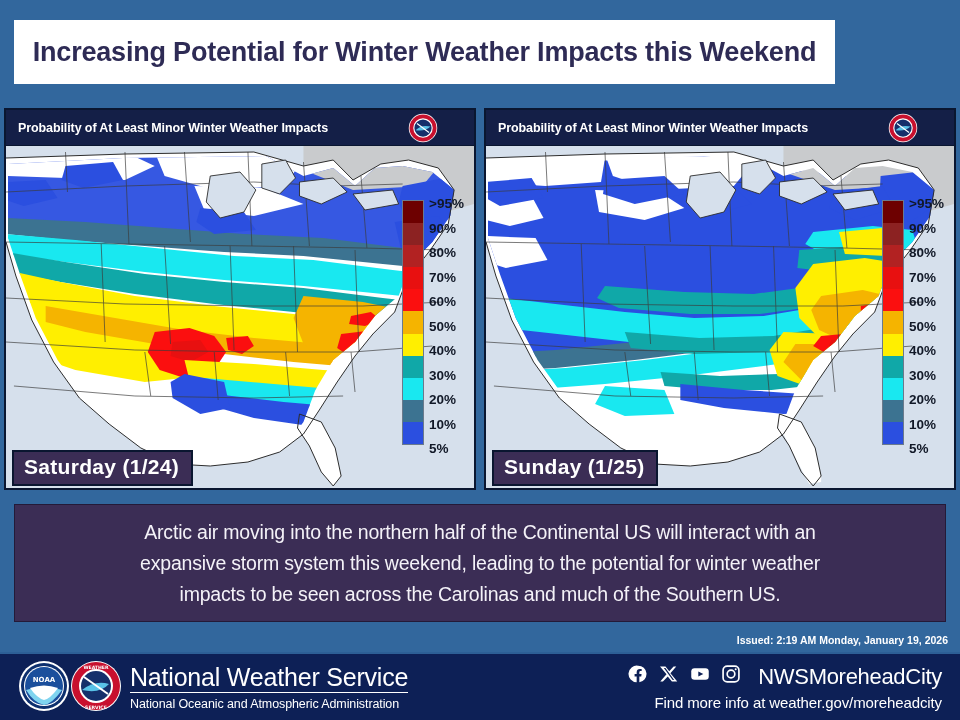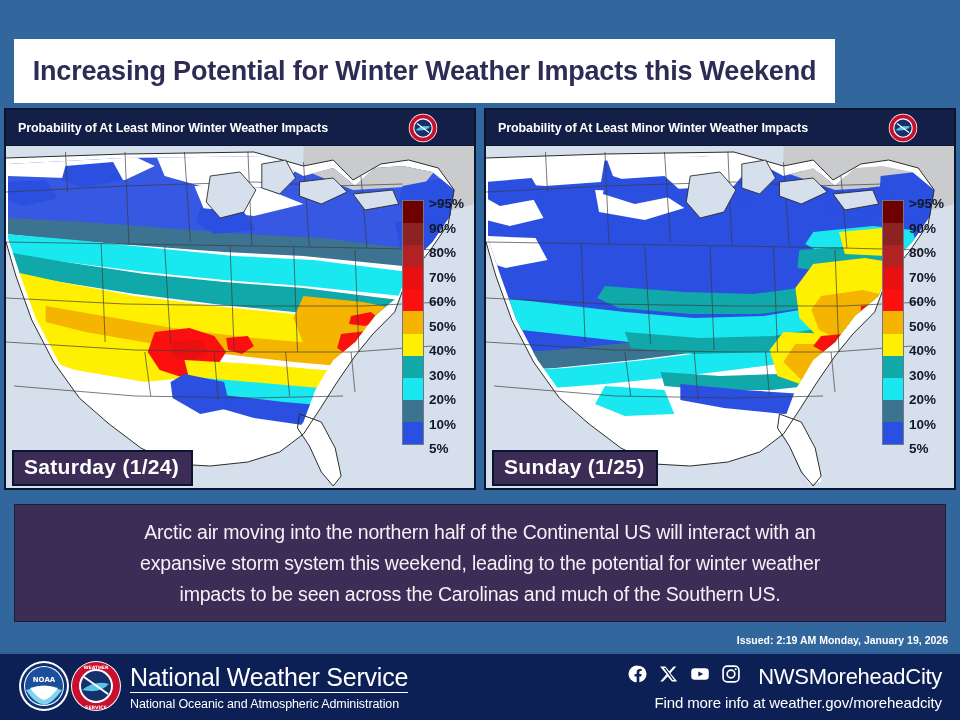--- a/index.html
+++ b/index.html
@@ -5,21 +5,21 @@
   html,body{margin:0;padding:0;}
   body{
     width:960px;height:720px;overflow:hidden;
     background:#32679d;
     font-family:"Liberation Sans", sans-serif;
   }
   .graphic{position:relative;width:960px;height:720px;}
 
   
   .title-banner{
-    position:absolute;left:14px;top:39px;width:821px;height:64px;
+    position:absolute;left:14px;top:20px;width:821px;height:64px;
     background:#ffffff;
     display:flex;align-items:center;justify-content:center;
   }
   .title-text{
     color:#2e2b55;font-size:27px;font-weight:bold;letter-spacing:-0.2px;
     white-space:nowrap;
   }
 
   
   .maps-row{position:absolute;left:4px;top:108px;width:952px;height:336px;

